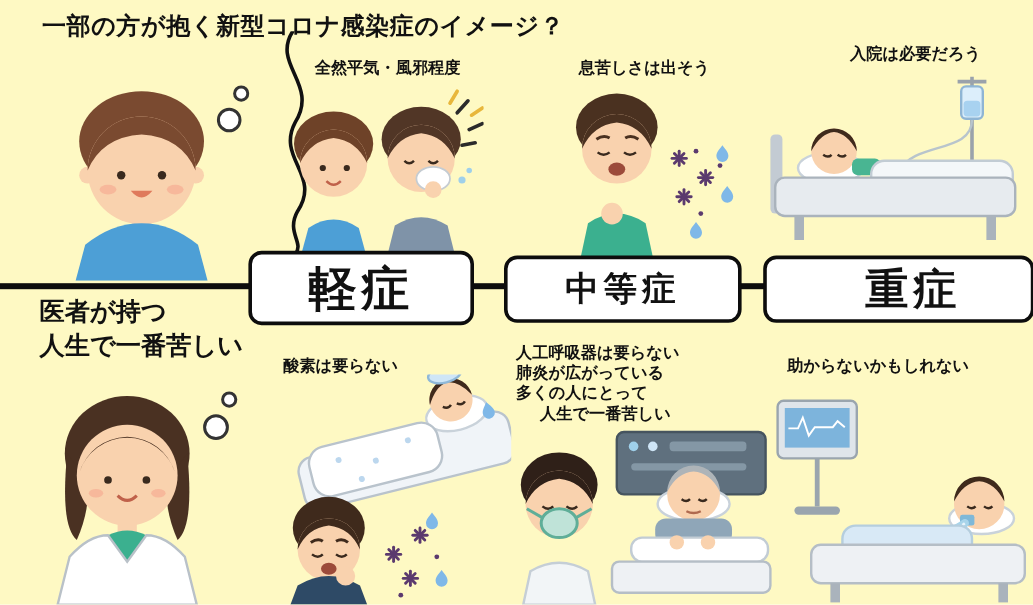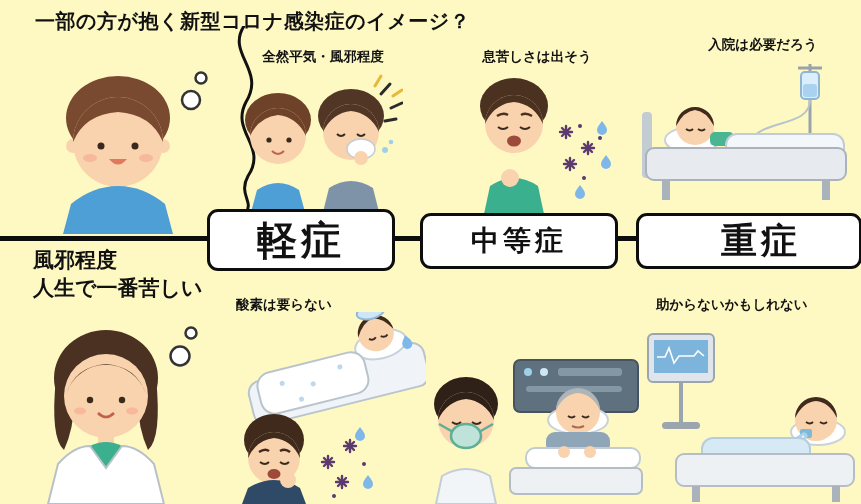--- a/index.html
+++ b/index.html
@@ -142,21 +142,21 @@
     <path d="M46,73 q4,3 7,0" stroke="#3a2a1e" stroke-width="2" fill="none"></path>
     <path d="M58,73 q4,3 7,0" stroke="#3a2a1e" stroke-width="2" fill="none"></path>
     <rect x="70" y="76" width="24" height="14" rx="5" fill="#49b592"></rect>
     <rect x="86" y="78" width="118" height="26" rx="11" fill="#f4f7f9" stroke="#c2ccd4" stroke-width="2"></rect>
     <rect x="6" y="92" width="200" height="32" rx="8" fill="#e7ebef" stroke="#aab3bc" stroke-width="2"></rect>
     <rect x="22" y="124" width="8" height="20" fill="#aab3bc"></rect>
     <rect x="182" y="124" width="8" height="20" fill="#aab3bc"></rect>
   </svg>
 
   <div class="abs title-bottom" style="left:33px;top:246px;">
-    <div>風邪程度</div>
+    <div>医者が持つ</div>
     <div>人生で一番苦しい</div>
   </div>
 
   <svg class="abs" style="left:28px;top:306px;" width="172" height="198" viewBox="0 0 172 198">
     <circle cx="152" cy="50" r="9.5" fill="#fff" stroke="#333" stroke-width="2.5"></circle>
     <circle cx="163" cy="27" r="5.5" fill="#fff" stroke="#333" stroke-width="2.5"></circle>
     <ellipse cx="78" cy="72" rx="52" ry="48" fill="#4a3122"></ellipse>
     <path d="M28,72 Q22,132 36,144 Q46,122 46,96 Z" fill="#4a3122"></path>
     <path d="M128,72 Q134,132 120,144 Q110,122 110,96 Z" fill="#4a3122"></path>
     <circle cx="78" cy="90" r="42" fill="#f9d2ae"></circle>
@@ -165,20 +165,26 @@
     <circle cx="94" cy="94" r="3.2" fill="#3a2a1e"></circle>
     <ellipse cx="52" cy="105" rx="6" ry="3.5" fill="#f6b296" opacity="0.8"></ellipse>
     <ellipse cx="104" cy="105" rx="6" ry="3.5" fill="#f6b296" opacity="0.8"></ellipse>
     <path d="M70,107 Q78,115 86,107" stroke="#c0614a" stroke-width="2.5" fill="none"></path>
     <rect x="70" y="128" width="16" height="14" fill="#f9d2ae"></rect>
     <path d="M62,140 L78,162 L94,140 Q78,132 62,140 Z" fill="#3bb08f"></path>
     <path d="M20,198 L30,158 Q46,140 62,140 L78,162 L94,140 Q110,140 126,158 L136,198 Z" fill="#ffffff" stroke="#b9c1c8" stroke-width="2"></path>
   </svg>
 
   <div class="abs caption" style="left:236px;top:296px;">酸素は要らない</div>
+  <div class="abs caption caption-lines" style="left:430px;top:286px;">
+    <div>人工呼吸器は要らない</div>
+    <div>肺炎が広がっている</div>
+    <div>多くの人にとって</div>
+    <div class="indent">人生で一番苦しい</div>
+  </div>
   <div class="abs caption" style="left:656px;top:296px;">助からないかもしれない</div>
 
   <svg class="abs" style="left:226px;top:312px;" width="200" height="192" viewBox="0 0 200 192">
     <defs>
       <g id="virus-b" stroke="#5b3a6e" stroke-width="2.4" stroke-linecap="round">
         <line x1="-6" y1="0" x2="6" y2="0"></line>
           <line x1="0" y1="-6" x2="0" y2="6"></line>
         <line x1="-4" y1="-4" x2="4" y2="4"></line>
           <line x1="-4" y1="4" x2="4" y2="-4"></line>
       </g>

